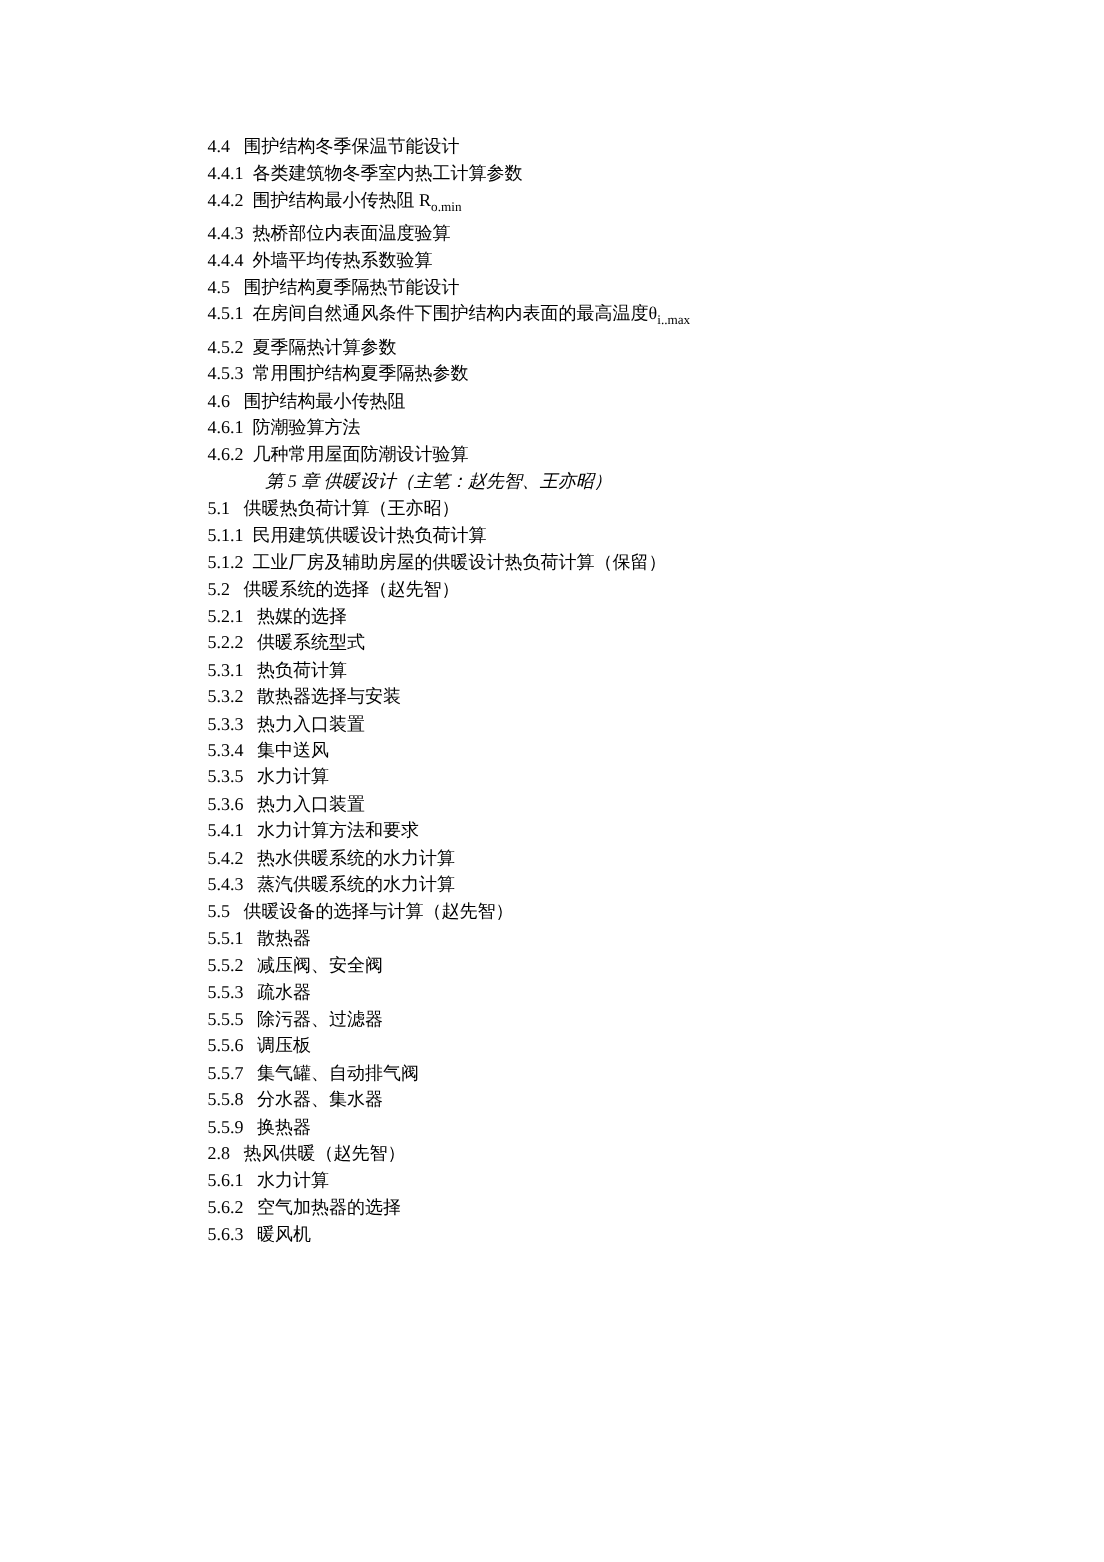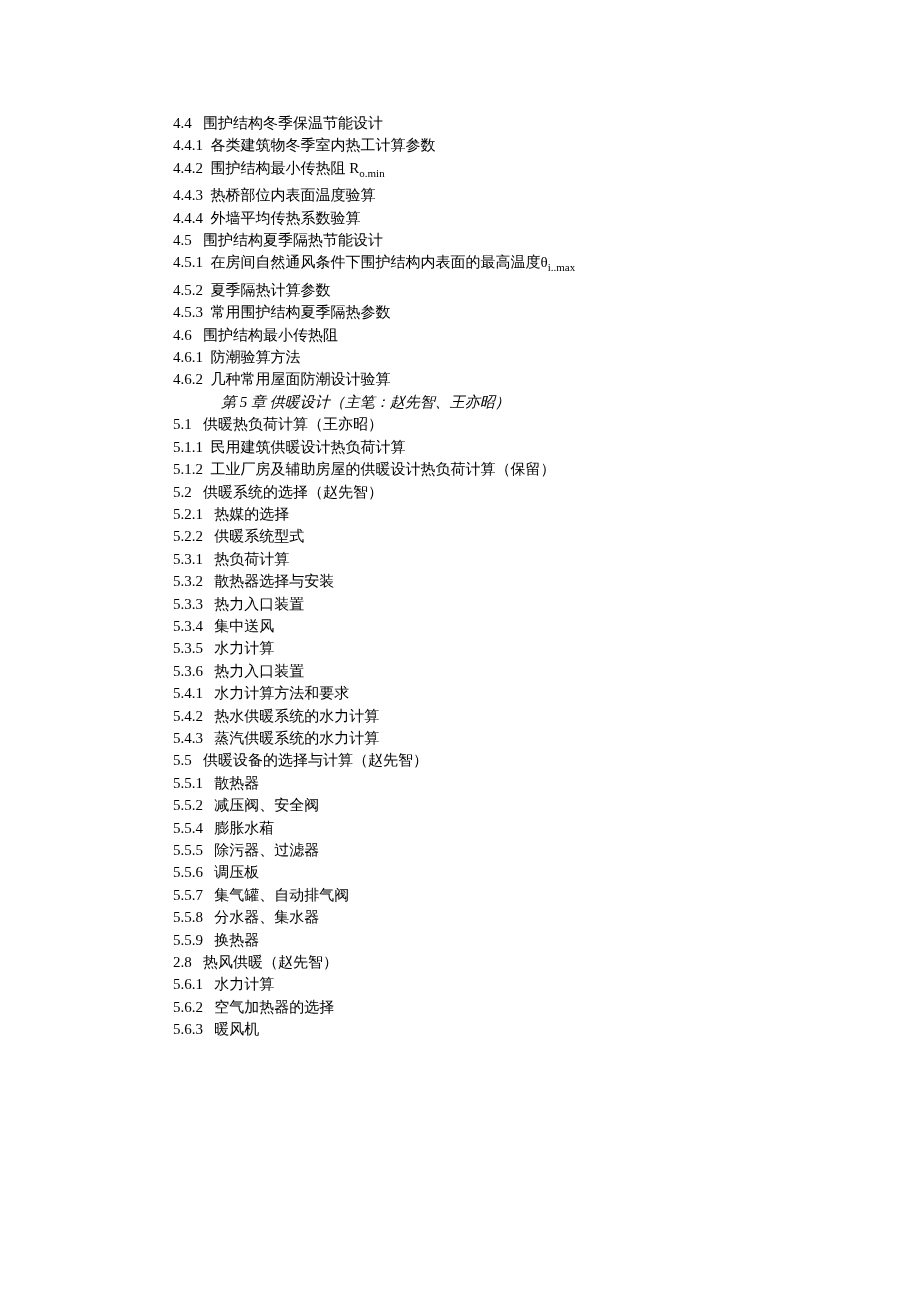--- a/index.html
+++ b/index.html
@@ -60,21 +60,21 @@
       <div class="toc-line"><span>5.3.3</span><span style="white-space: pre;">   </span><span>热力入口装置</span></div>
       <div class="toc-line"><span>5.3.4</span><span style="white-space: pre;">   </span><span>集中送风</span></div>
       <div class="toc-line"><span>5.3.5</span><span style="white-space: pre;">   </span><span>水力计算</span></div>
       <div class="toc-line"><span>5.3.6</span><span style="white-space: pre;">   </span><span>热力入口装置</span></div>
       <div class="toc-line"><span>5.4.1</span><span style="white-space: pre;">   </span><span>水力计算方法和要求</span></div>
       <div class="toc-line"><span>5.4.2</span><span style="white-space: pre;">   </span><span>热水供暖系统的水力计算</span></div>
       <div class="toc-line"><span>5.4.3</span><span style="white-space: pre;">   </span><span>蒸汽供暖系统的水力计算</span></div>
       <div class="toc-line"><span>5.5</span><span style="white-space: pre;">   </span><span>供暖设备的选择与计算（赵先智）</span></div>
       <div class="toc-line"><span>5.5.1</span><span style="white-space: pre;">   </span><span>散热器</span></div>
       <div class="toc-line"><span>5.5.2</span><span style="white-space: pre;">   </span><span>减压阀、安全阀</span></div>
-      <div class="toc-line"><span>5.5.4</span><span style="white-space: pre;">   </span><span>膨胀水葙</span></div>
+      <div class="toc-line"><span>5.5.3</span><span style="white-space: pre;">   </span><span>疏水器</span></div>
       <div class="toc-line"><span>5.5.5</span><span style="white-space: pre;">   </span><span>除污器、过滤器</span></div>
       <div class="toc-line"><span>5.5.6</span><span style="white-space: pre;">   </span><span>调压板</span></div>
       <div class="toc-line"><span>5.5.7</span><span style="white-space: pre;">   </span><span>集气罐、自动排气阀</span></div>
       <div class="toc-line"><span>5.5.8</span><span style="white-space: pre;">   </span><span>分水器、集水器</span></div>
       <div class="toc-line"><span>5.5.9</span><span style="white-space: pre;">   </span><span>换热器</span></div>
       <div class="toc-line"><span>2.8</span><span style="white-space: pre;">   </span><span>热风供暖（赵先智）</span></div>
       <div class="toc-line"><span>5.6.1</span><span style="white-space: pre;">   </span><span>水力计算</span></div>
       <div class="toc-line"><span>5.6.2</span><span style="white-space: pre;">   </span><span>空气加热器的选择</span></div>
       <div class="toc-line"><span>5.6.3</span><span style="white-space: pre;">   </span><span>暖风机</span></div>
     </div>

